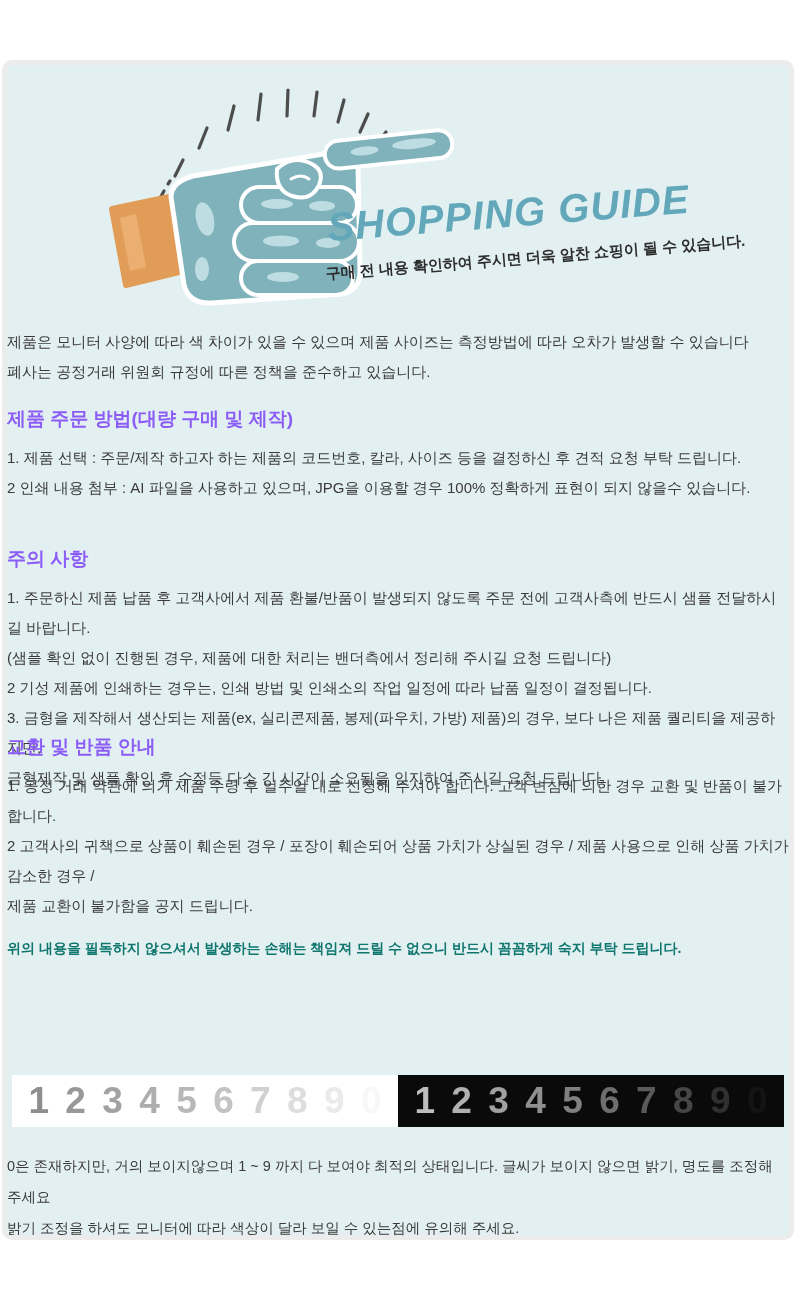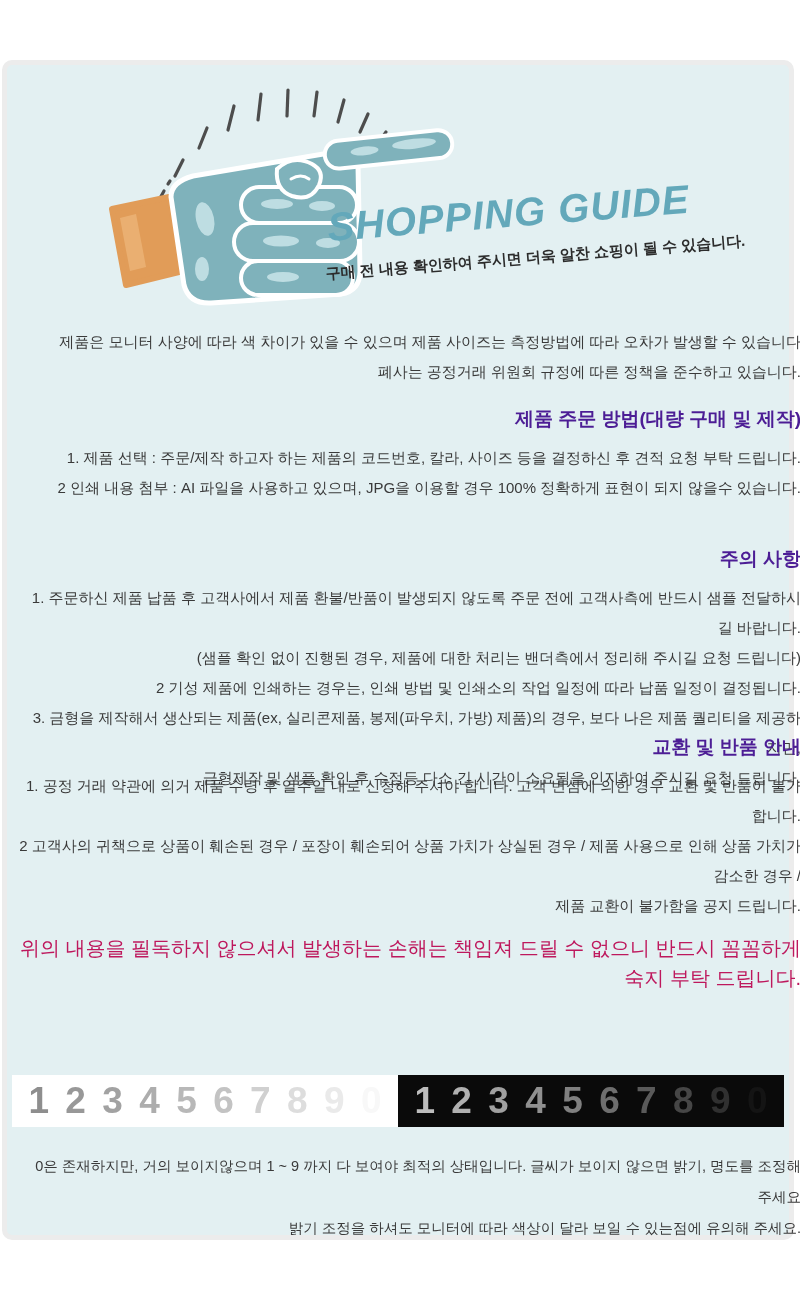--- a/index.html
+++ b/index.html
@@ -16,30 +16,30 @@
     transform:rotate(-4.5deg);
     font-style:italic; font-weight:bold; font-size:40px; letter-spacing:1px;
     color:#63a8ba; white-space:nowrap;
   }
   .brand-sub {
     position:absolute; left:318px; top:184px; width:400px;
     transform:rotate(-4.5deg);
     font-size:15px; font-weight:bold; color:#2c2c2c; white-space:nowrap;
   }
   
-  .block { position:absolute; left:12px; width:100%; text-align:right; color:#3a3a3a; }
+  .block { position:absolute; left:0; width:100%; text-align:left; color:#3a3a3a; }
   .line { font-size:15px; line-height:30px; }
-  .sec-heading { font-size:19px; line-height:24px; color:#4c1d95; font-weight:bold; margin-bottom:12px; }
+  .sec-heading { font-size:19px; line-height:24px; color:#8b5cf6; font-weight:bold; margin-bottom:12px; }
   .u { text-underline-offset:3px; }
   .intro-block  { top:262px; }
   .sec1-block   { top:342px; }
   .sec2-block   { top:482px; }
   .sec3-block   { top:670px; }
   .warn-block   { top:868px; }
-  .warn-block .line { color:#be185d; font-weight:normal; font-size:20px; }
+  .warn-block .line { color:#0f766e; font-weight:bold; font-size:14px; }
   
   .strips-row { position:absolute; top:1010px; left:0; width:100%; display:flex; justify-content:center; }
   .strip {
     width:386px; height:52px; display:flex; align-items:center;
     justify-content:space-evenly;
   }
   .strip span { font-size:37px; font-weight:bold; line-height:52px; }
   .notes-block { top:1086px; }
   .notes-block .line { font-size:14.5px; line-height:31px; }
 </style>

